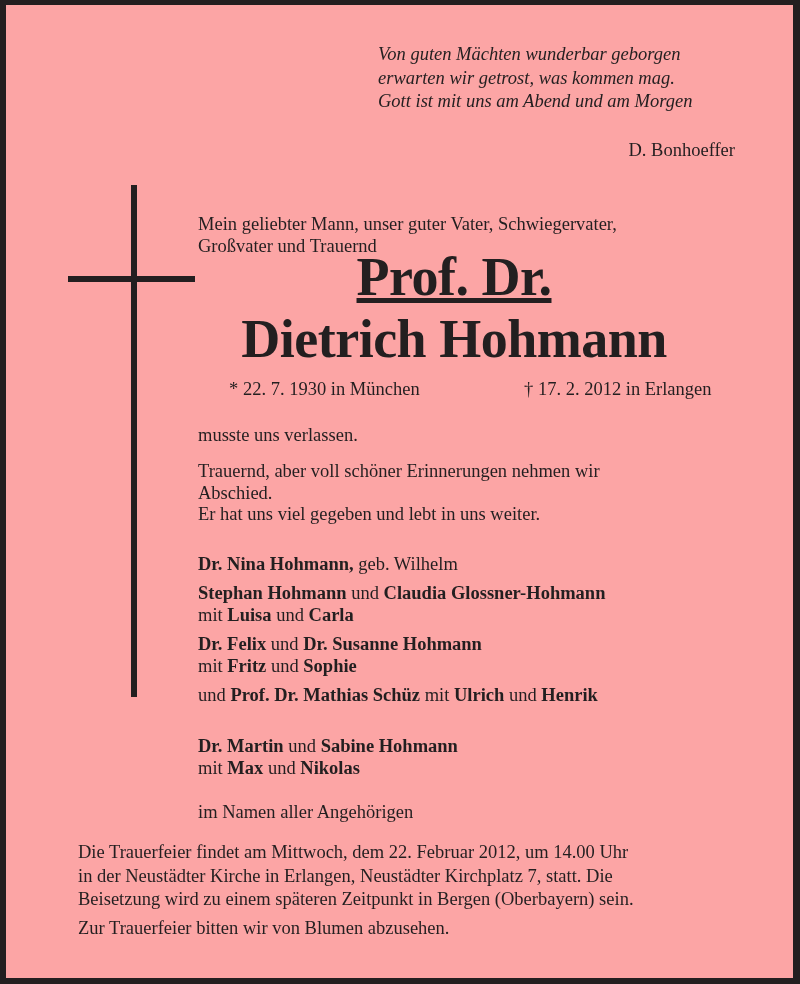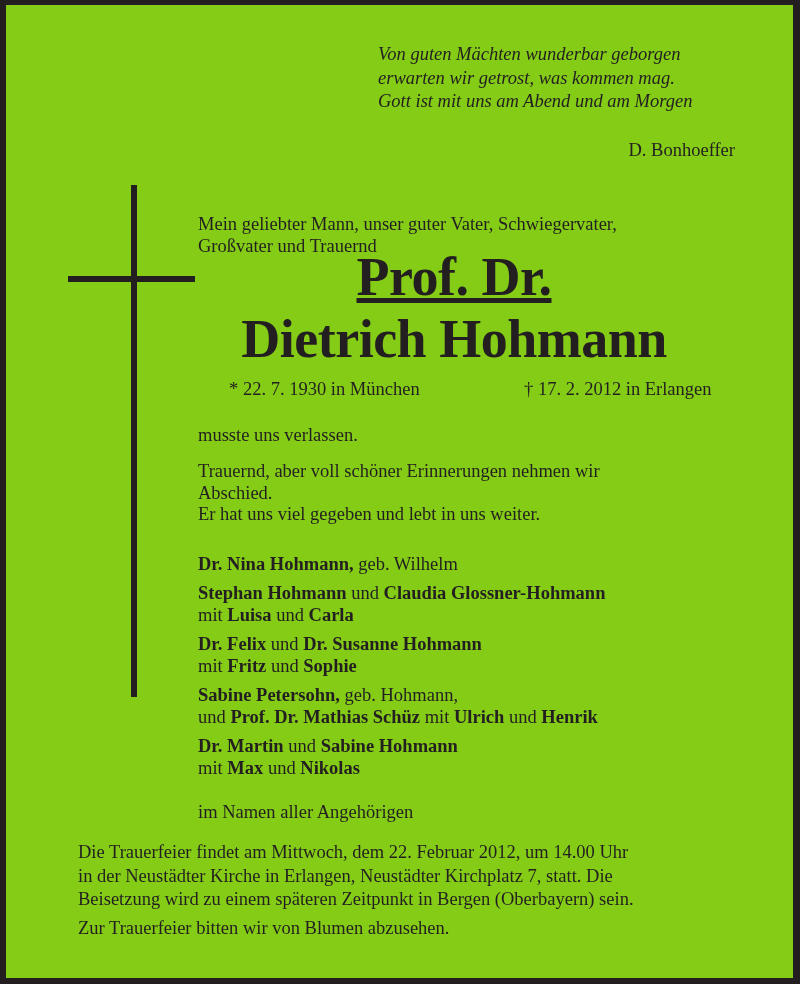--- a/index.html
+++ b/index.html
@@ -6,21 +6,21 @@
   body {
     width: 800px; height: 984px;
     background: #231f20;
     position: relative;
     font-family: "Liberation Serif", "DejaVu Serif", serif;
     color: #231f20;
     overflow: hidden;
   }
   .page {
     position: absolute; left: 6px; top: 5px; width: 787px; height: 973px;
-    background: #84cc16;
+    background: #fca5a5;
   }
   .abs { position: absolute; white-space: nowrap; }
   .quote {
     position: absolute; left: 372px; top: 38px; width: 360px;
     font-style: italic; font-size: 18.5px; line-height: 23.5px;
   }
   .quote-author { position: absolute; left: 0; top: 96px; width: 357px; text-align: right; font-style: normal; }
   .cross-v { position: absolute; left: 125px; top: 180px; width: 6px; height: 512px; background: #231f20; }
   .cross-h { position: absolute; left: 62px; top: 271px; width: 127px; height: 6px; background: #231f20; }
   .intro { left: 192px; top: 183px; font-size: 18.5px; line-height: 22px; margin-top: 25px; }
@@ -72,21 +72,20 @@
   </div>
   <div class="abs fam" style="top:578px;">
     <div><b>Stephan Hohmann</b><span> und </span><b>Claudia Glossner-Hohmann</b></div>
     <div><span>mit </span><b>Luisa</b><span> und </span><b>Carla</b></div>
   </div>
   <div class="abs fam" style="top:629px;">
     <div><b>Dr. Felix</b><span> und </span><b>Dr. Susanne Hohmann</b></div>
     <div><span>mit </span><b>Fritz</b><span> und </span><b>Sophie</b></div>
   </div>
   <div class="abs fam" style="top:680px;">
-    <div><b>Sabine Petersohn,</b><span> geb. Hohmann,</span></div>
     <div><span>und </span><b>Prof. Dr. Mathias Schüz</b><span> mit </span><b>Ulrich</b><span> und </span><b>Henrik</b></div>
   </div>
   <div class="abs fam" style="top:731px;">
     <div><b>Dr. Martin</b><span> und </span><b>Sabine Hohmann</b></div>
     <div><span>mit </span><b>Max</b><span> und </span><b>Nikolas</b></div>
   </div>
   <div class="abs fam" style="top:797px;">im Namen aller Angehörigen</div>
 
   <div class="abs footer" style="top:836px;">
     <div>Die Trauerfeier findet am Mittwoch, dem 22. Februar 2012, um 14.00 Uhr</div>

